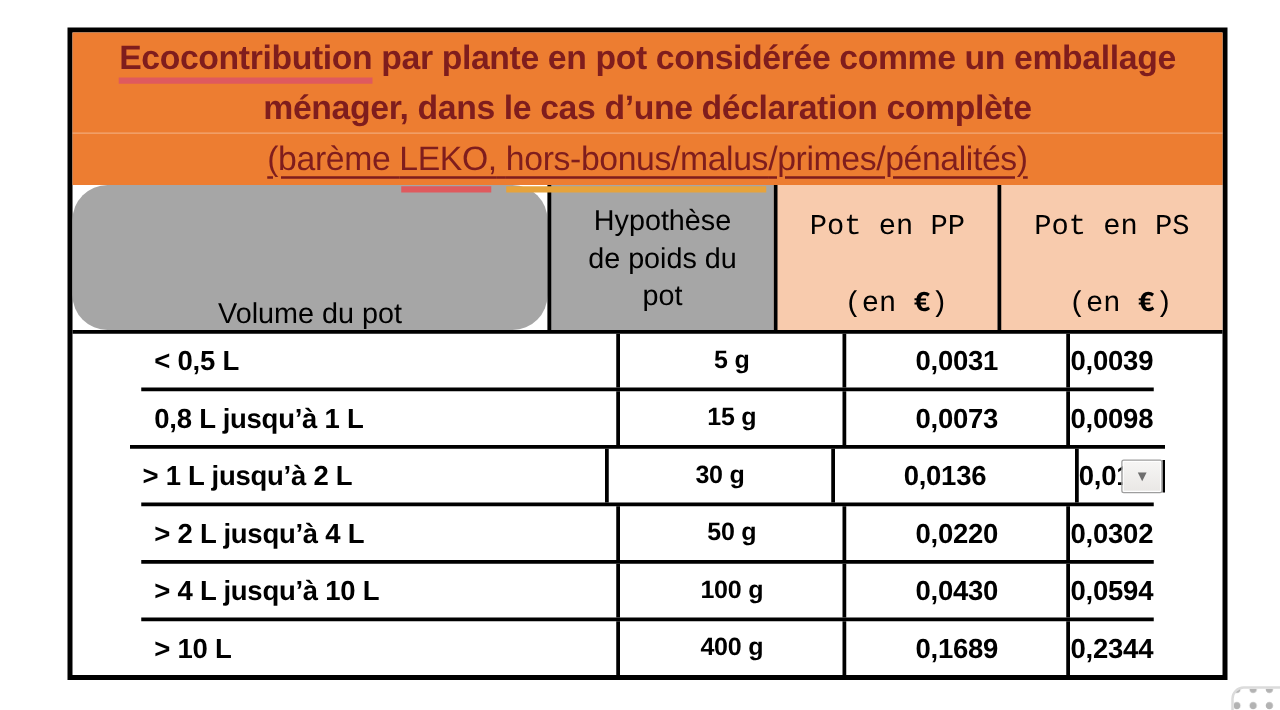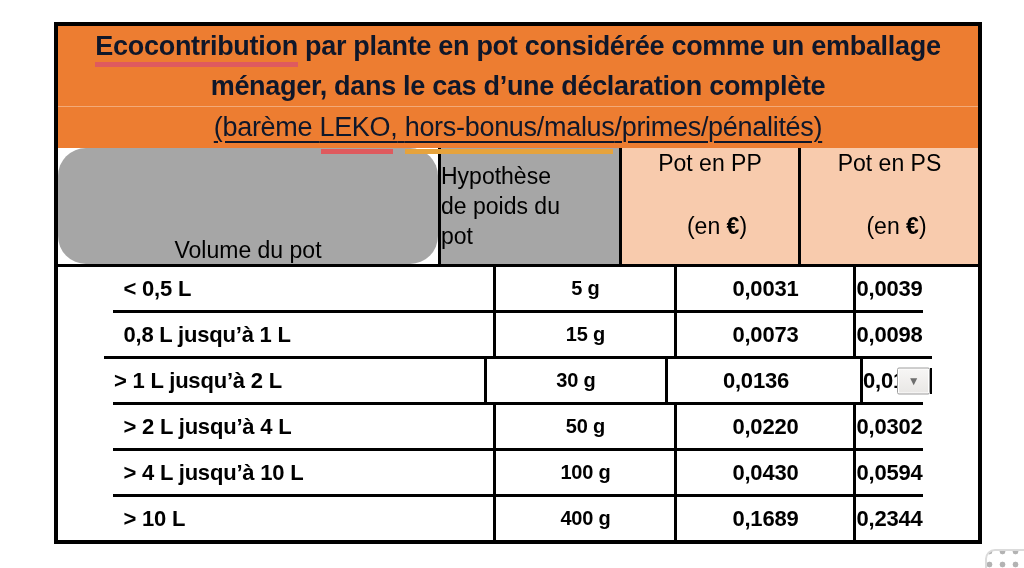--- a/index.html
+++ b/index.html
@@ -8,21 +8,21 @@
     background:#ffffff;
     font-family:"Liberation Sans","DejaVu Sans",sans-serif;
   }
   
   .sheet{
     position:absolute;left:54px;top:22px;width:928px;height:522px;
     border:4px solid #000;box-sizing:border-box;
     display:flex;flex-direction:column;background:#fff;
   }
   
-  .title-block{background:#ED7D31;color:#0f172a;flex:0 0 auto;}
+  .title-block{background:#ED7D31;color:#7f1d1d;flex:0 0 auto;}
   .title-main{
     height:80px;display:flex;flex-direction:column;justify-content:center;
     text-align:center;font-weight:bold;font-size:27px;letter-spacing:-0.3px;
     line-height:38px;
   }
   .title-sub{
     height:41px;border-top:1px solid rgba(255,255,255,.35);
     display:flex;align-items:center;justify-content:center;
     font-weight:normal;font-size:27px;letter-spacing:-0.3px;
   }
@@ -43,22 +43,22 @@
   
   .header-row{
     flex:0 0 116px;display:grid;grid-template-columns:380px 181px 179px 1fr;
     border-bottom:3px solid #000;color:#000;
   }
   .th{box-sizing:border-box;font-size:23px;}
   .th + .th{border-left:3px solid #000;}
   .th-gray{background:#A6A6A6;}
   .th-peach{background:#F8CBAD;}
   .th-c1{display:flex;align-items:flex-end;justify-content:center;border-radius:28px;}
-  .th-c2{display:flex;flex-direction:column;justify-content:center;line-height:30px;}
-  .th-money{display:flex;flex-direction:column;align-items:center;padding-top:2px;}
+  .th-c2{display:flex;flex-direction:column;align-items:center;justify-content:center;line-height:30px;}
+  .th-money{display:flex;flex-direction:column;align-items:center;padding-top:20px;font-family:Liberation Mono, monospace;}
   .th-unit{margin-top:36px;margin-left:14px;}
   .b{font-weight:bold;}
   
   .data{flex:1;display:flex;flex-direction:column;align-items:center;}
   .trow{flex:1;display:grid;grid-template-columns:380px 181px 179px 1fr;}
   .trow + .trow{border-top:3px solid #000;}
   .td{
     box-sizing:border-box;display:flex;align-items:center;justify-content:center;
     font-weight:bold;color:#000;font-size:22px;letter-spacing:-0.2px;
   }

